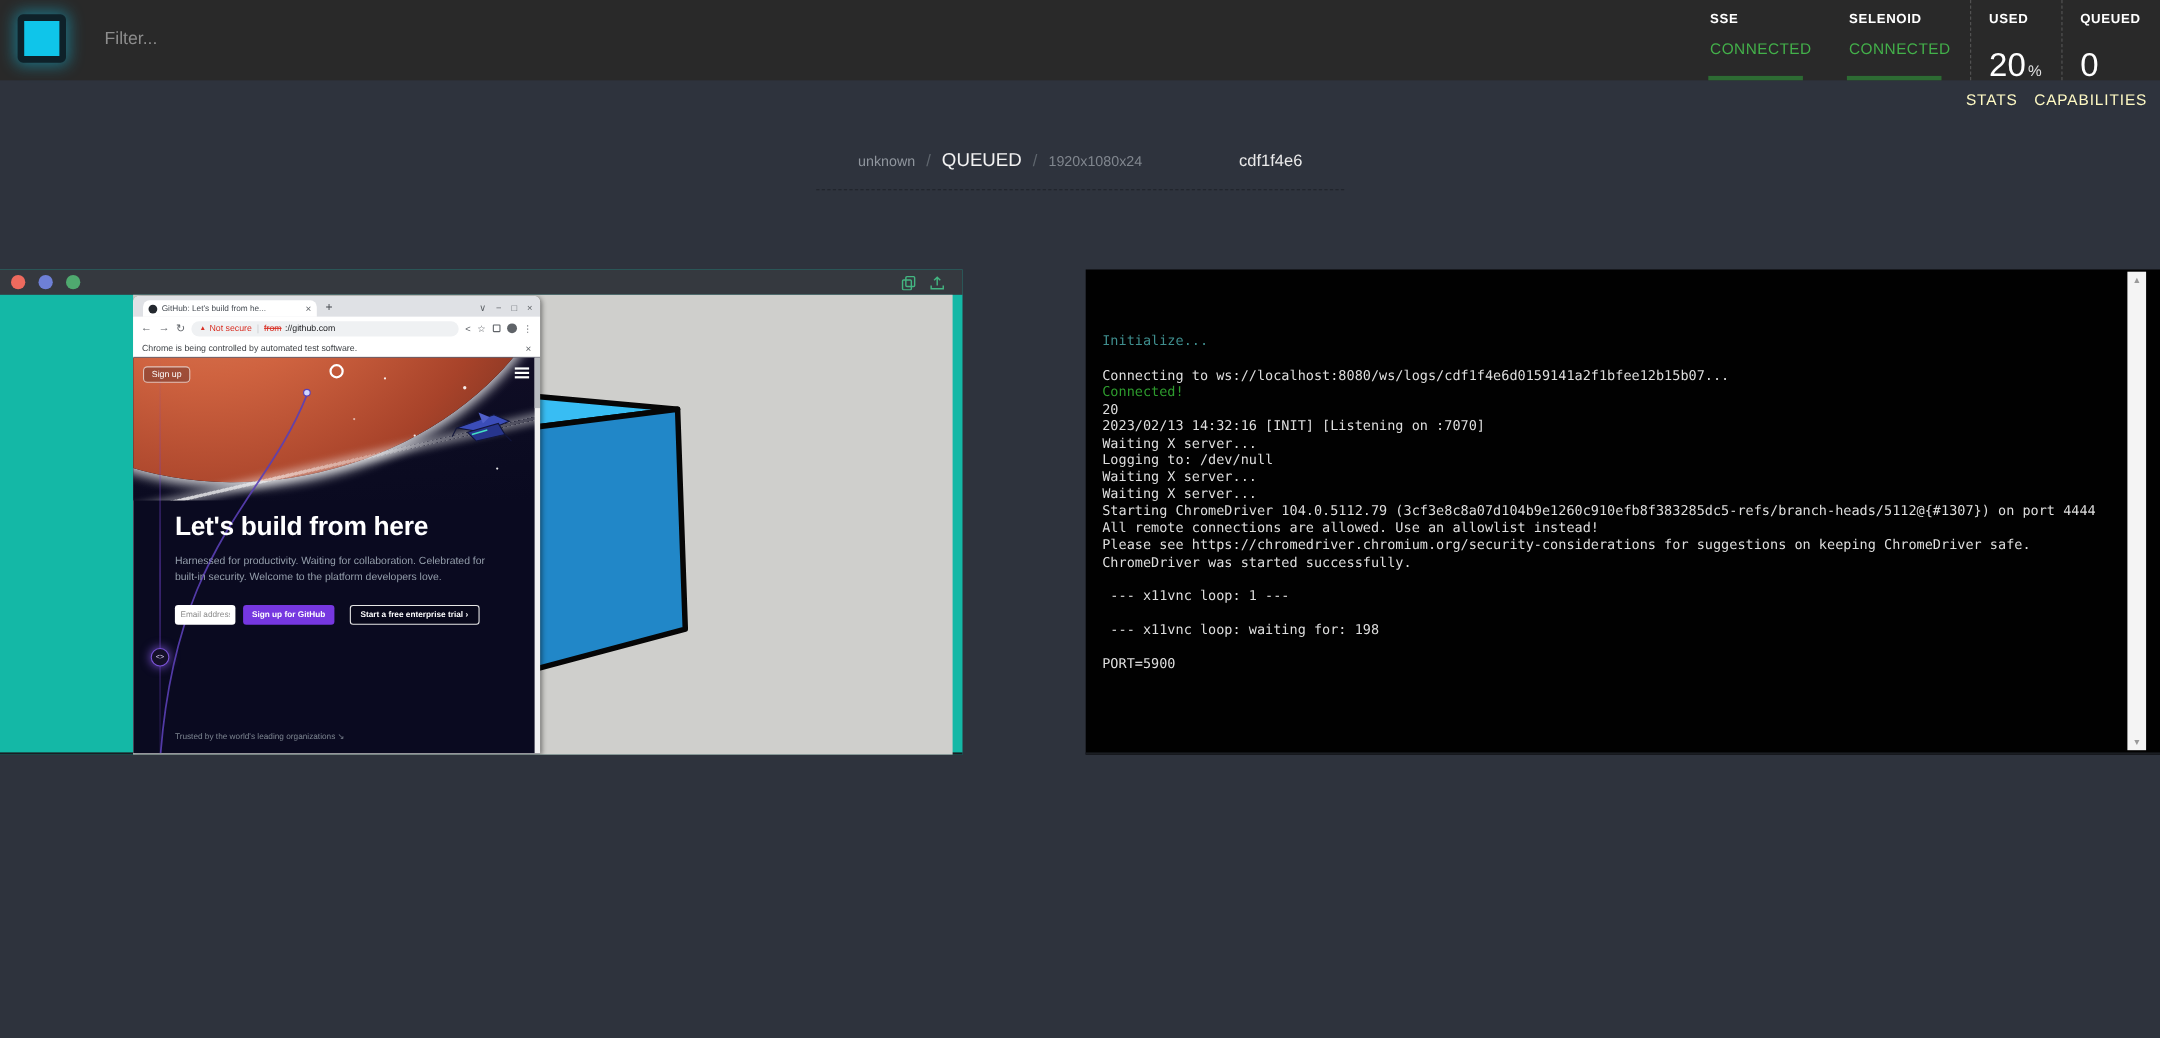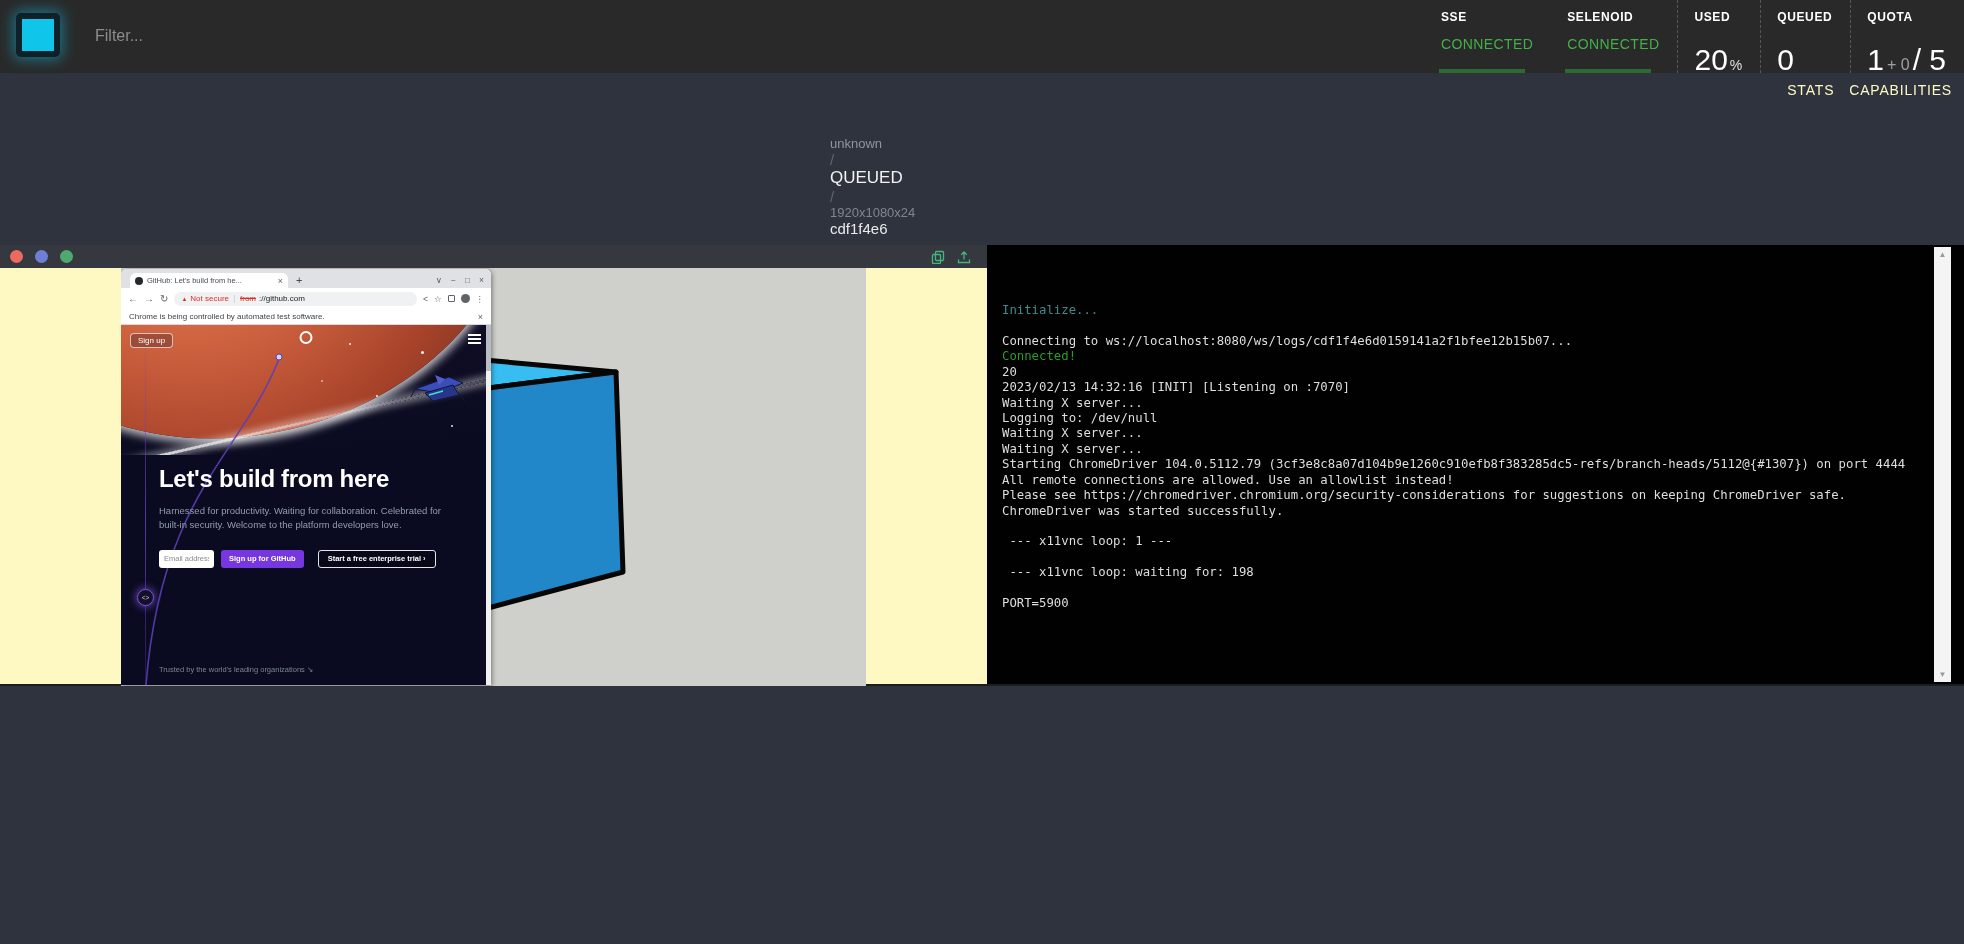--- a/index.html
+++ b/index.html
@@ -41,30 +41,29 @@
   .subnav { position:absolute; top:82px; right:12px; display:flex; gap:15px; }
   .subnav span { font-size:14px; color:#fef9c3; letter-spacing:.8px; cursor:pointer; }
 
   
   .session-row {
     position:absolute; top:136px; left:50%; transform:translateX(-50%);
     width:480px; padding-bottom:16px;
     border-bottom:1px dashed rgba(0,0,0,.35);
     display:flex; align-items:baseline; justify-content:center;
     cursor:pointer;
-    flex-direction:column;
   }
   .session-row .sep { color:#5f666e; font-size:15px; margin:0 10px; }
   .session-name { color:#8f959d; font-size:13px; }
   .session-browser { color:#f2f2f2; font-size:17px; }
   .session-res { color:#80868e; font-size:13px; }
   .session-id { color:#eaeaea; font-size:15px; margin-left:88px; }
 
   
-  .vnc-panel { position:absolute; left:0; top:245px; width:987px; height:441px; background:#fef9c3; border-bottom:2px solid #1a1d22; }
+  .vnc-panel { position:absolute; left:0; top:245px; width:875px; height:441px; background:#14b8a6; border-bottom:2px solid #1a1d22; }
   .vnc-header { position:absolute; top:0; left:0; right:0; height:23px; background:#35393f; display:flex; align-items:center; }
   .lights { display:flex; gap:12px; margin-left:10px; }
   .light { width:13px; height:13px; border-radius:50%; }
   .light.r { background:#ed6a5e; }
   .light.b { background:#6e80d6; }
   .light.g { background:#4fa96f; }
   .vnc-header-icons { margin-left:auto; margin-right:16px; display:flex; gap:12px; }
   .vnc-header-icons svg { cursor:pointer; }
 
   .vnc-screen { position:absolute; top:23px; left:121px; width:745px; height:418px; background:#cfcfcc; overflow:hidden; cursor:crosshair; }
@@ -174,24 +173,20 @@
       <div class="underline"></div>
     </div>
     <div class="stat dashed">
       <div class="lbl">USED</div>
       <div class="num"><span>20</span><span class="unit">%</span></div>
     </div>
     <div class="stat dashed">
       <div class="lbl">QUEUED</div>
       <div class="num">0</div>
     </div>
-    <div class="stat dashed">
-      <div class="lbl">QUOTA</div>
-      <div class="num"><span>1</span><span class="quota-mid">+ 0</span><span>/ 5</span></div>
-    </div>
   </div>
 </div>
 
 <div class="subnav">
   <span>STATS</span>
   <span>CAPABILITIES</span>
 </div>
 
 <div class="session-row">
   <span class="session-name">unknown</span>

